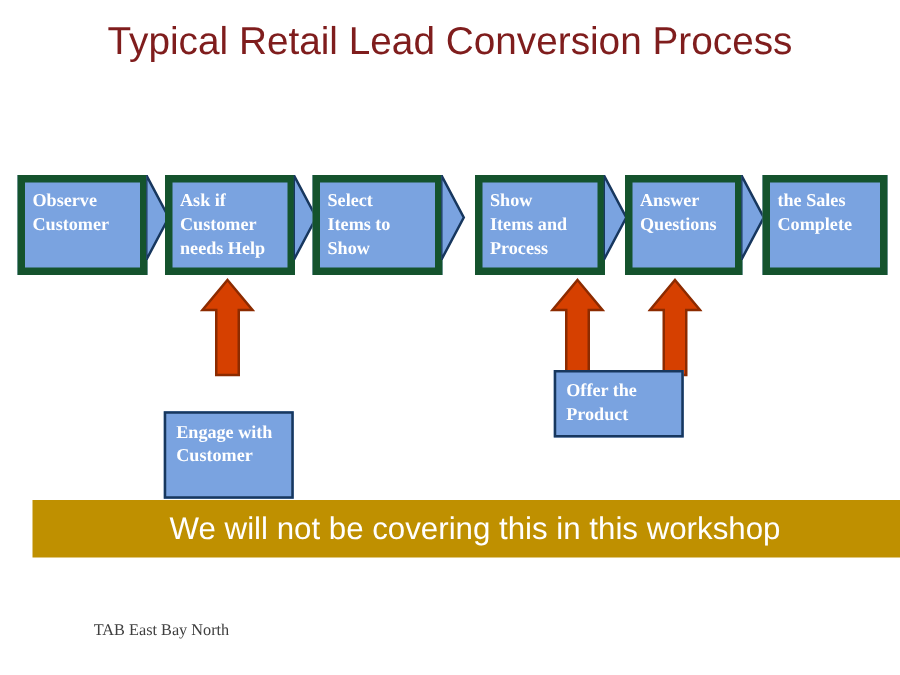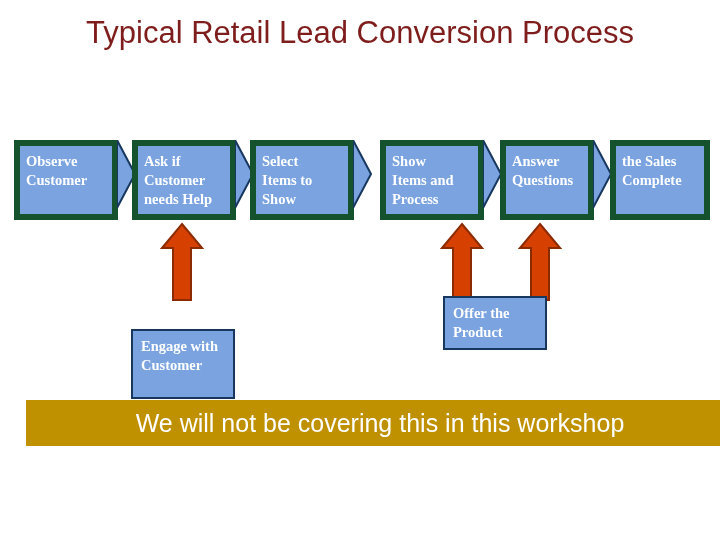--- a/index.html
+++ b/index.html
@@ -201,14 +201,15 @@
     <span class="txt">Customer</span>
   </div>
 
   <div class="lowbox" style="left:443px; top:296px; width:104px; height:54px;">
     <span class="txt">Offer the</span>
     <span class="txt">Product</span>
   </div>
 
   <div class="banner">We will not be covering this in this workshop</div>
 
+  <div class="footer">TAB East Bay North</div>
 
 </div>
 
 </body></html>

